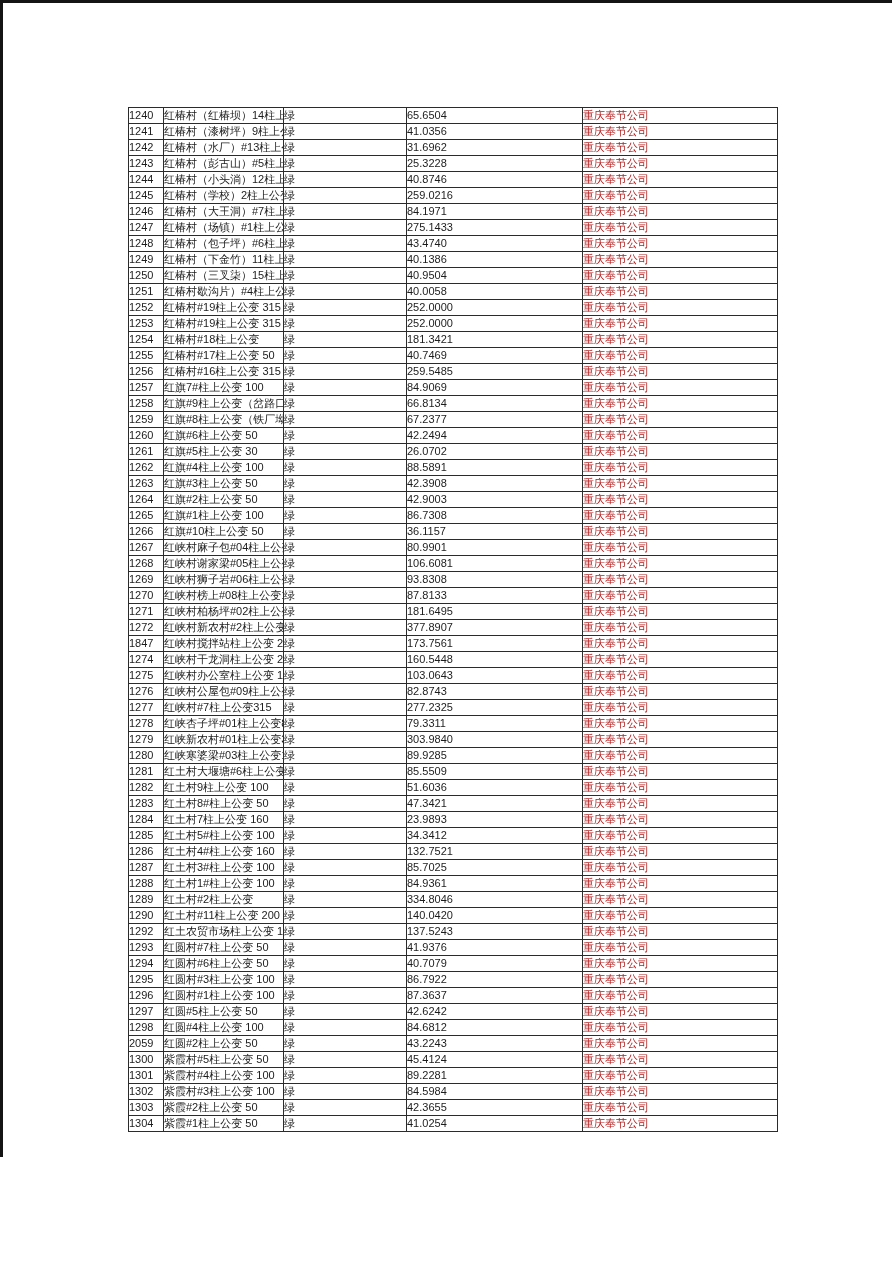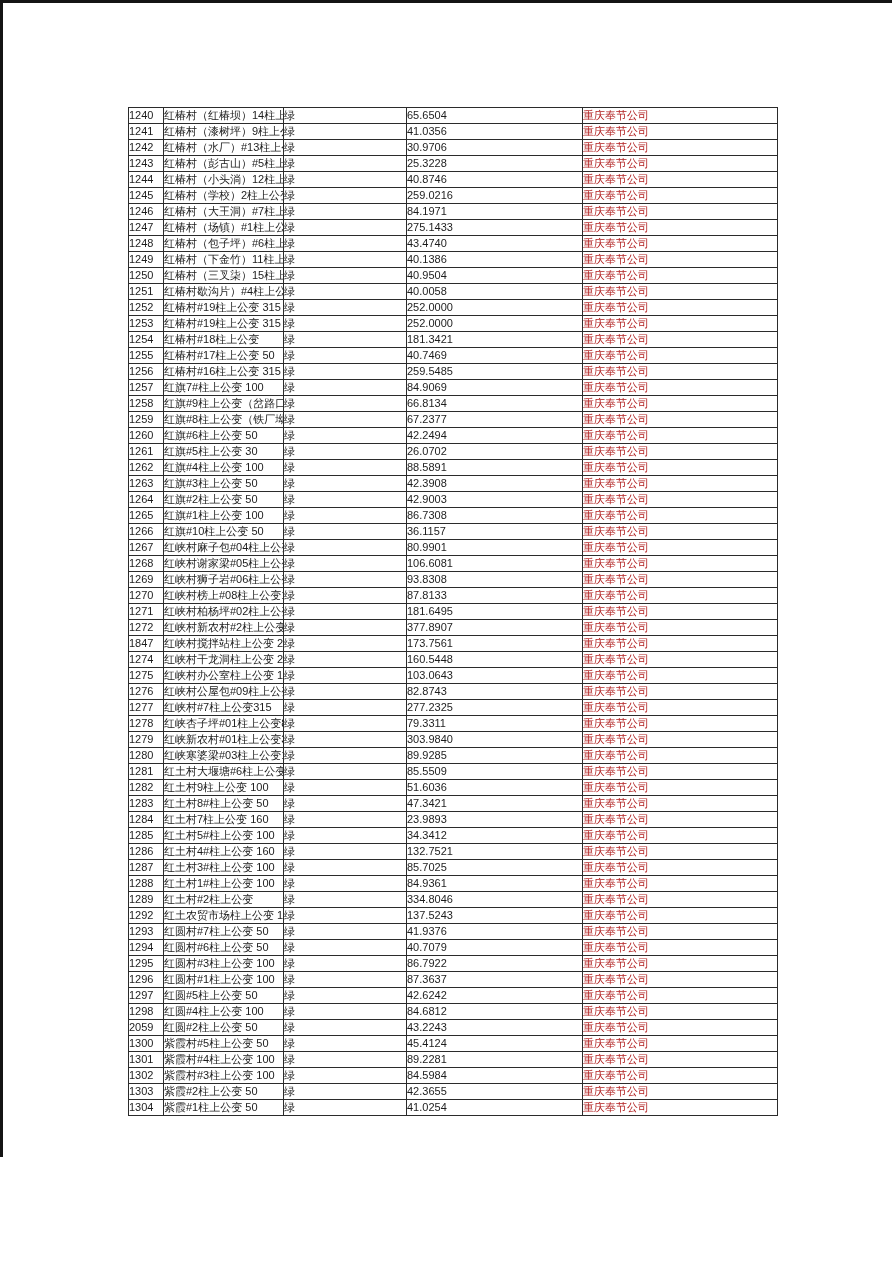--- a/index.html
+++ b/index.html
@@ -81,21 +81,21 @@
     <td class="c-status">绿</td>
     <td class="c-value">41.0356</td>
     <td class="c-company">重庆奉节公司</td>
   </tr>
       <tr>
     <td class="c-id">1242</td>
     <td class="c-name">
           <div class="clip">红椿村（水厂）#13柱上公变</div>
         </td>
     <td class="c-status">绿</td>
-    <td class="c-value">30.9706</td>
+    <td class="c-value">31.6962</td>
     <td class="c-company">重庆奉节公司</td>
   </tr>
       <tr>
     <td class="c-id">1243</td>
     <td class="c-name">
           <div class="clip">红椿村（彭古山）#5柱上公变</div>
         </td>
     <td class="c-status">绿</td>
     <td class="c-value">25.3228</td>
     <td class="c-company">重庆奉节公司</td>
@@ -505,20 +505,29 @@
     <td class="c-value">84.9361</td>
     <td class="c-company">重庆奉节公司</td>
   </tr>
       <tr>
     <td class="c-id">1289</td>
     <td class="c-name">
           <div class="clip">红土村#2柱上公变</div>
         </td>
     <td class="c-status">绿</td>
     <td class="c-value">334.8046</td>
+    <td class="c-company">重庆奉节公司</td>
+  </tr>
+      <tr>
+    <td class="c-id">1290</td>
+    <td class="c-name">
+          <div class="clip">红土村#11柱上公变 200</div>
+        </td>
+    <td class="c-status">绿</td>
+    <td class="c-value">140.0420</td>
     <td class="c-company">重庆奉节公司</td>
   </tr>
       <tr>
     <td class="c-id">1292</td>
     <td class="c-name">
           <div class="clip">红土农贸市场柱上公变 16</div>
         </td>
     <td class="c-status">绿</td>
     <td class="c-value">137.5243</td>
     <td class="c-company">重庆奉节公司</td>

